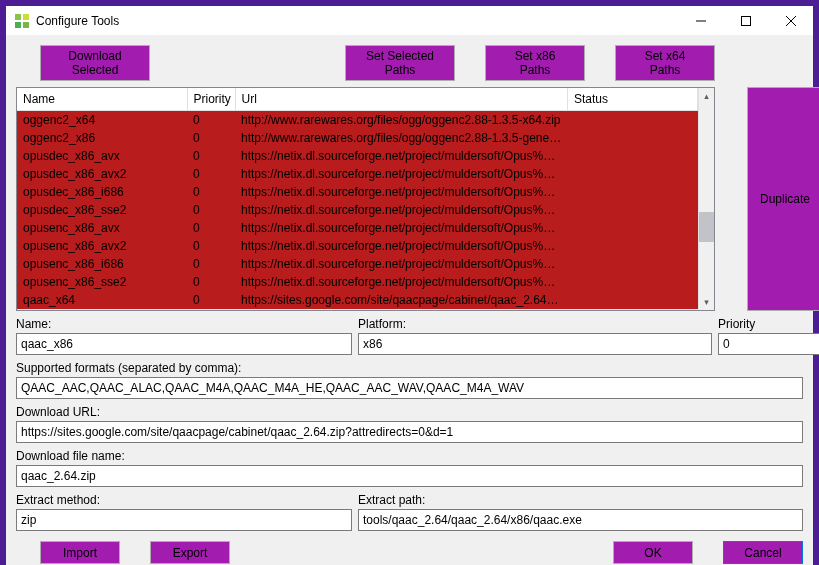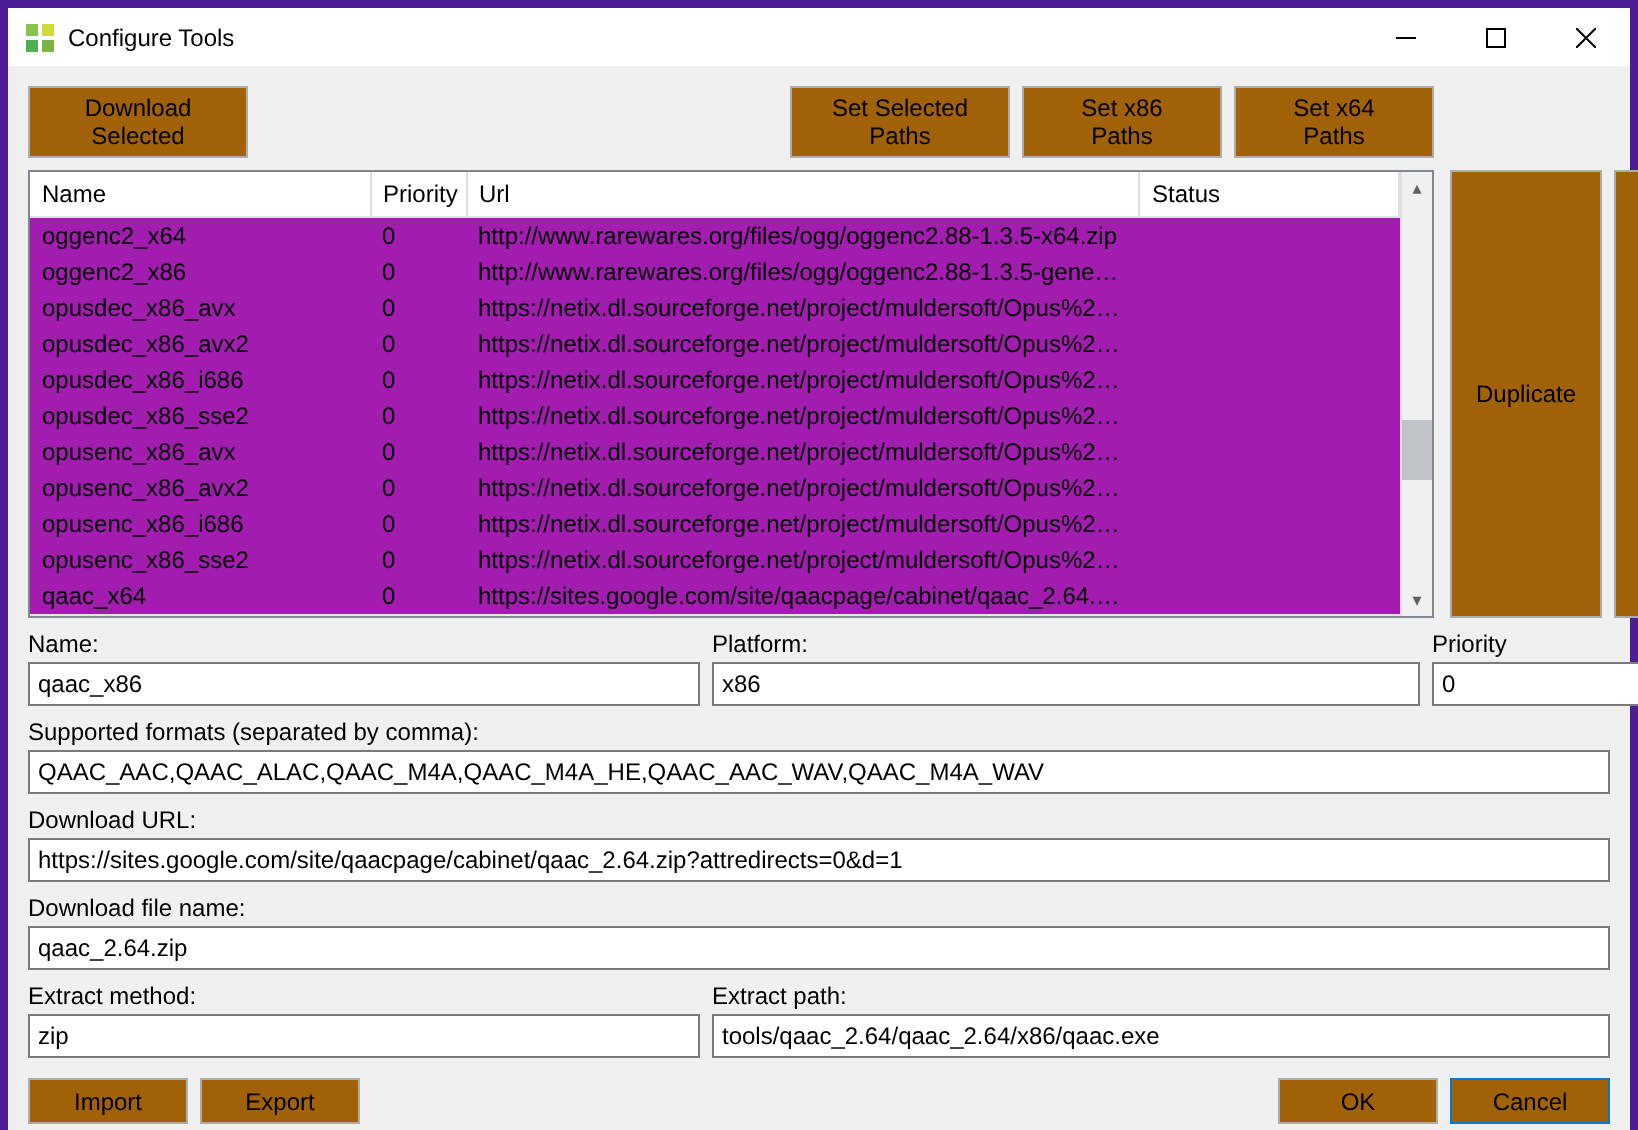--- a/index.html
+++ b/index.html
@@ -8,21 +8,21 @@
     font-family: "Segoe UI", Tahoma, sans-serif;
     font-size: 12px;
     background: #f0f0f0;
     color: #000;
     overflow: hidden;
   }
   .window {
     width: 819px;
     height: 565px;
     background: #fff;
-    border: 4px solid #4c1d95;
+    border: 6px solid #4c1d95;
     display: flex;
     flex-direction: column;
   }
   .titlebar {
     height: 30px;
     display: flex;
     align-items: center;
     padding: 0 0 0 8px;
   }
   .titlebar .app-icon {
@@ -47,37 +47,38 @@
     flex-direction: column;
     gap: 6px;
   }
   .toolbar-row {
     display: flex;
     gap: 6px;
     align-items: center;
   }
   .push-right { margin-left: auto; }
   button.btn {
-    background: #a16207;
+    background: #a21caf;
     border: 1px solid #adadad;
     padding: 3px 12px;
     font-family: inherit;
     font-size: 12px;
     min-height: 23px;
+    margin-left: 24px;
   }
   button.btn.w110 { width: 110px; }
   button.btn.w80 { width: 80px; }
   .content-row {
     display: flex;
     gap: 8px;
     flex: 0 0 224px;
   }
   .grid-wrapper {
     flex: 1;
-    background: #a21caf;
+    background: #b91c1c;
     border: 1px solid #828790;
     position: relative;
     overflow: hidden;
   }
   .grid {
     width: 100%;
     border-collapse: collapse;
     table-layout: fixed;
   }
   .grid th {

